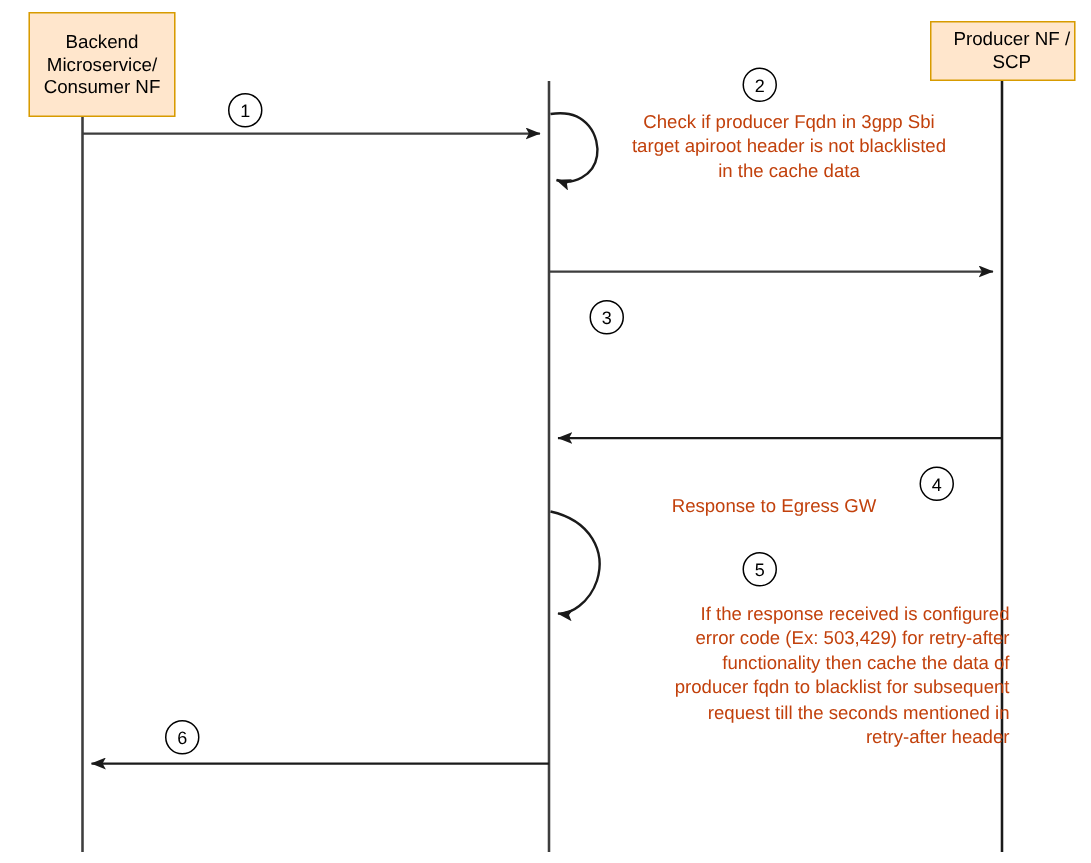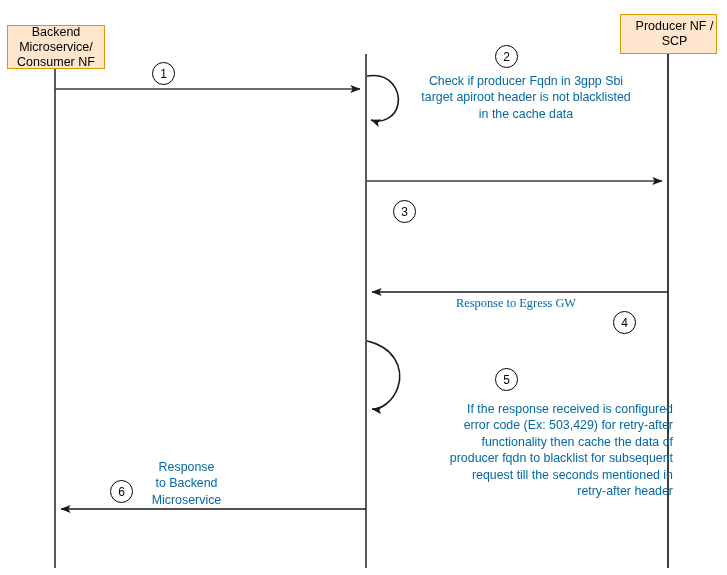--- a/index.html
+++ b/index.html
@@ -38,41 +38,41 @@
     display: flex;
     align-items: center;
     justify-content: center;
     text-align: center;
     font-size: 12.5px;
     line-height: 15px;
     color: #000000;
     white-space: pre-line;
   }
   #participant-backend {
-    left: 7px;  top: 8px;  width: 98px;  height: 44px; margin-top: 17px;
+    left: 19px;  top: 8px;  width: 98px;  height: 70px;
   }
   #participant-egw {
     left: 320px; top: 14px; width: 92px; height: 40px;
   }
   #participant-producer {
     left: 620px; top: 14px; width: 97px; height: 40px; padding-left: 12px;
   }
   
   .note-text {
     position: absolute;
     text-align: center;
     font-size: 12.4px;
     line-height: 16.4px;
-    color: #0369a1;
+    color: #c2410c;
     white-space: pre-line;
     pointer-events: none;
   }
   #note-2 { left: 386px; top: 73px;  width: 280px; }
   #note-3 { left: 419px; top: 194px; width: 256px; }
-  #note-4 { left: 424px; top: 295px; width: 184px; font-family: Liberation Serif, serif; }
+  #note-4 { left: 424px; top: 329px; width: 184px; }
   #note-5 { left: 373px; top: 401px; width: 300px; text-align: right; }
   #note-6 { left: 134px; top: 459px; width: 105px; }
   
   .step-circle {
     position: absolute;
     width: 23px;
     height: 23px;
     border: 1.2px solid #000000;
     border-radius: 50%;
     background: #ffffff;
@@ -161,17 +161,14 @@
 
   <div class="note-text" id="note-4">Response to Egress GW</div>
 
   <div class="note-text" id="note-5">If the response received is configured
 error code (Ex: 503,429) for retry-after
 functionality then cache the data of
 producer fqdn to blacklist for subsequent
 request till the seconds mentioned in
 retry-after header</div>
 
-  <div class="note-text" id="note-6">Response
-to Backend
-Microservice</div>
 
 </div>
 
 </body></html>

